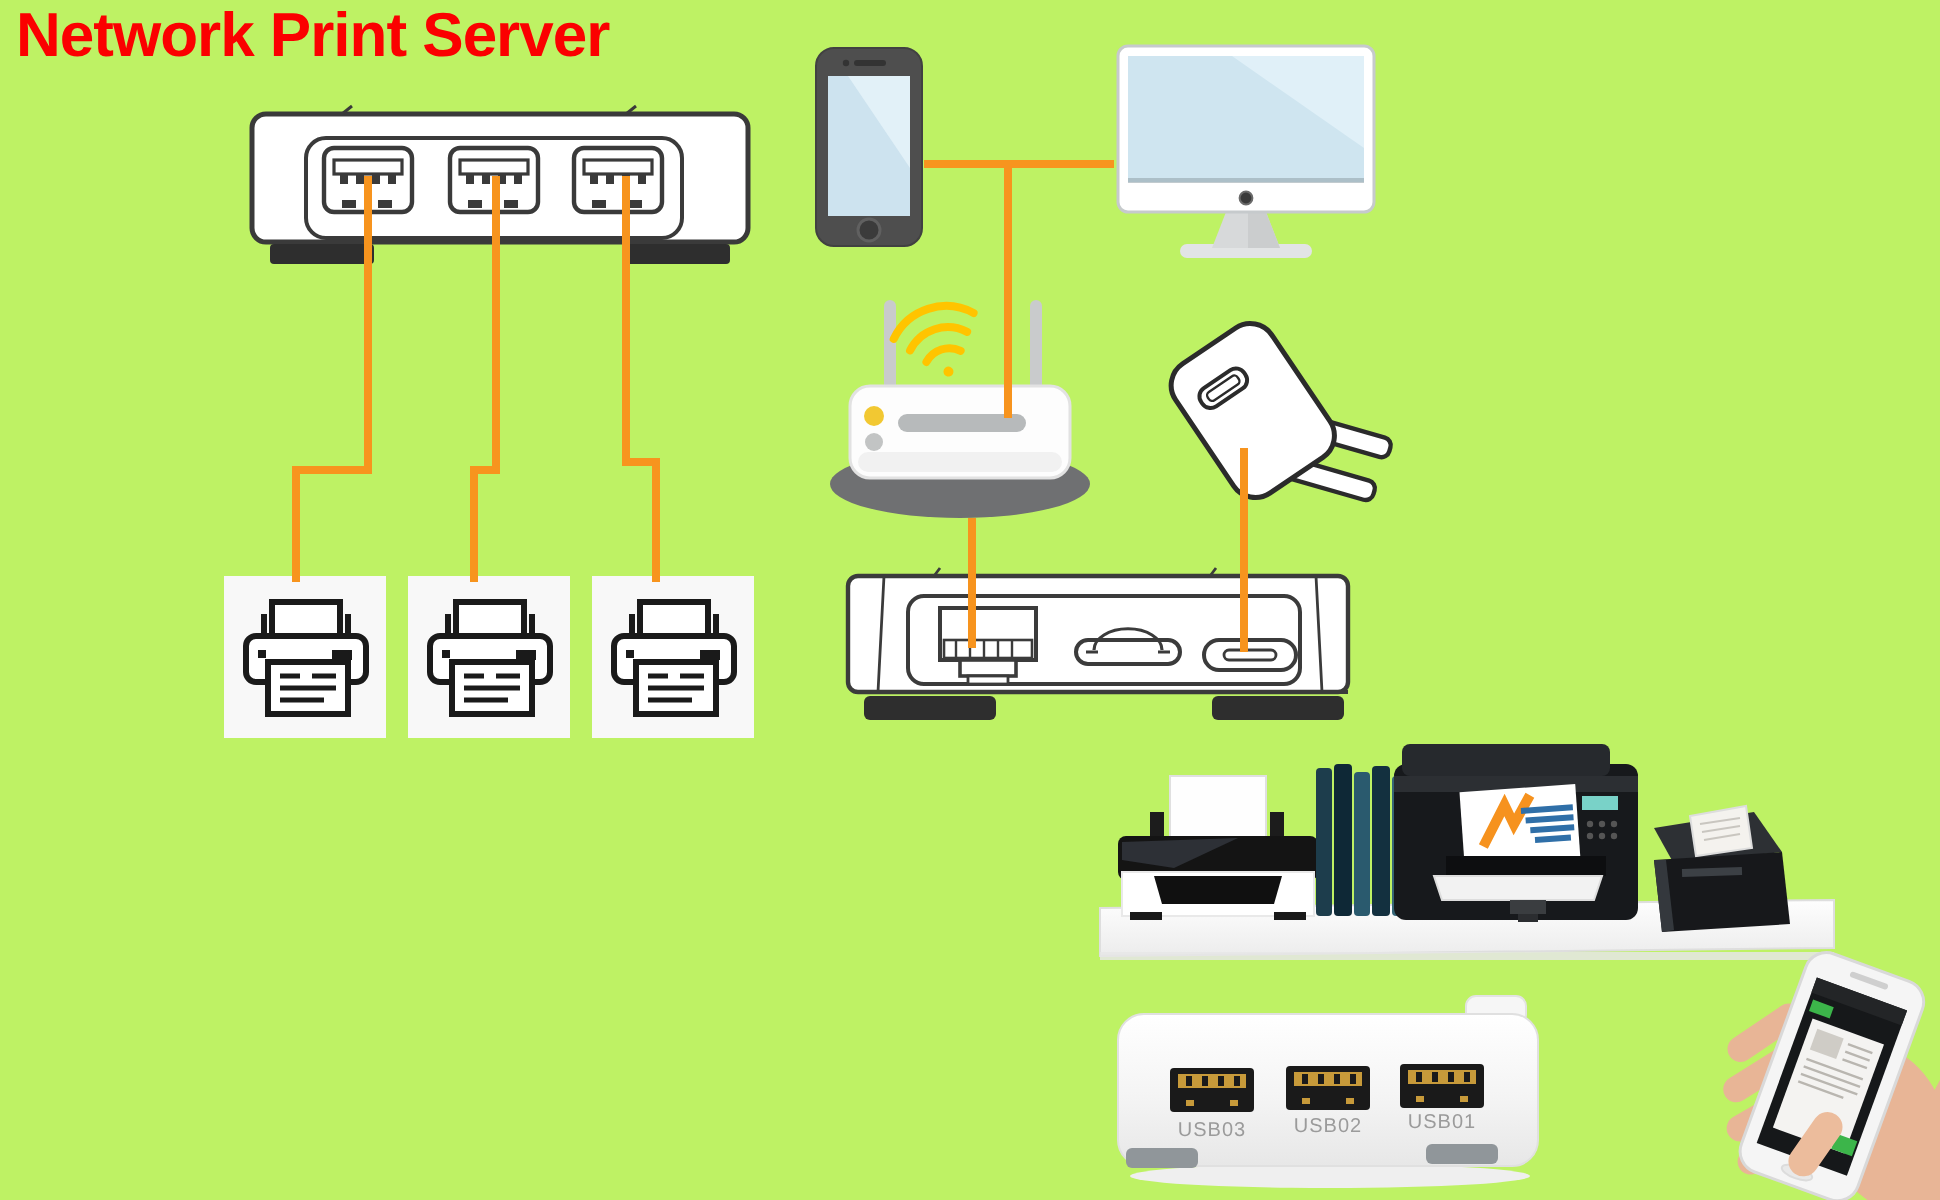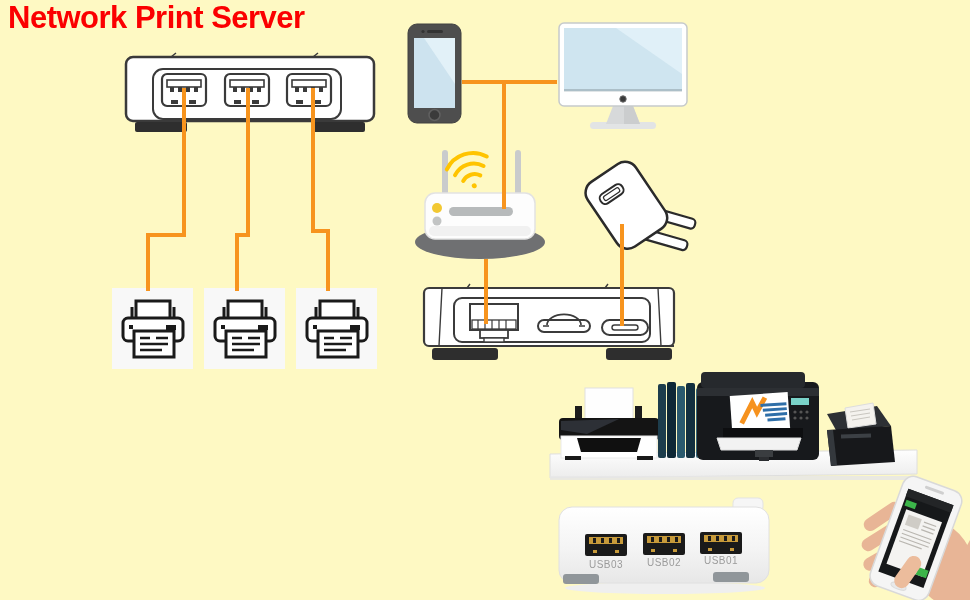--- a/index.html
+++ b/index.html
@@ -1,16 +1,16 @@
 <!DOCTYPE html>
 <html><head>
 <meta charset="utf-8">
 <style>
   html,body{margin:0;padding:0;background:#ffffff;}
-  #canvas{position:relative;width:970px;height:600px;background:#fef9c3;overflow:hidden;
+  #canvas{position:relative;width:970px;height:600px;background:#bef264;overflow:hidden;
           font-family:"Liberation Sans",sans-serif;}
   .abs{position:absolute;}
   #title{left:8px;top:0px;font-size:31px;font-weight:700;color:#fb0000;letter-spacing:-0.5px;}
   #cables{left:0;top:0;z-index:5;pointer-events:none;}
   .printer-card{width:81px;height:81px;background:#f8f8f8;display:flex;align-items:center;justify-content:center;}
   svg{display:block;}
   .usb-label{font-family:"Liberation Sans",sans-serif;font-size:10px;fill:#9b9b9b;letter-spacing:0.5px;}
 </style>
 </head>
 <body>

